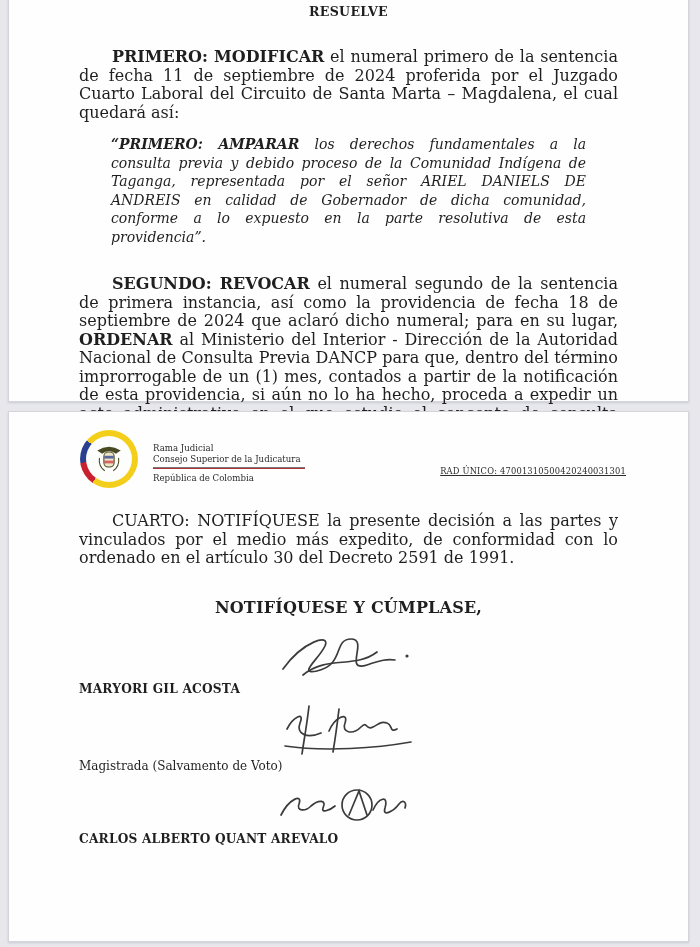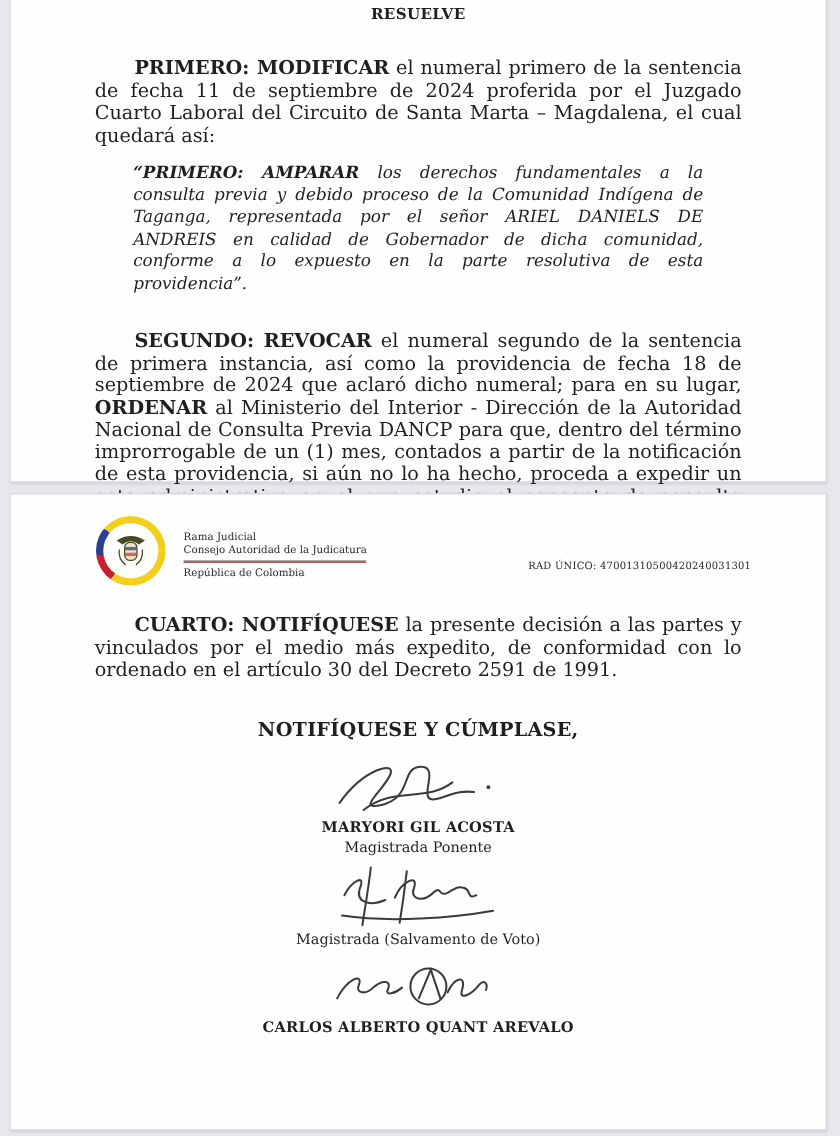--- a/index.html
+++ b/index.html
@@ -49,27 +49,27 @@
     display:flex;align-items:center;justify-content:center;
   }
   .org-block{margin-left:15px;margin-top:9px;}
   .org-line{font-size:8.6px;line-height:10.8px;color:#2b2b2b;}
   .org-rule{
     width:152px;height:2px;margin:3px 0 4px 0;
     background:linear-gradient(#7a7a7a 50%,#b03232 50%);
   }
   .rad{
     margin-left:auto;margin-top:24px;font-size:8.3px;
-    letter-spacing:.2px;color:#2b2b2b;white-space:nowrap;
+    letter-spacing:.2px;color:#2b2b2b;white-space:nowrap;text-decoration:underline;
   }
   .closing{
     text-align:center;font-weight:bold;font-size:16px;
     letter-spacing:.2px;margin-top:30px;
   }
-  .sig-block{text-align:center;}
+  .sig-block{}
   .sig-svg{display:block;margin:0 auto;}
   .sig-name{font-weight:bold;font-size:12.2px;letter-spacing:.2px;margin-top:1px;}
   .sig-title{font-size:12px;margin-top:3px;}
   .mt14{margin-top:14px;} .mt6{margin-top:6px;}
   svg.sig path, svg.sig circle{fill:none;stroke:#3b3b3b;stroke-width:1.7;stroke-linecap:round;}
   svg.sig .dot{fill:#3b3b3b;stroke:none;}
 </style>
 </head>
 <body>
 
@@ -95,40 +95,39 @@
             <path d="M2 7 Q 13 0 24 7 L 19.5 10 Q 13 5 6.5 10 Z" fill="#4a4a22"></path>
             <rect x="8.2" y="8.5" width="9.6" height="14" rx="4" fill="#ece4c4" stroke="#4a4a22" stroke-width="1"></rect>
             <rect x="8.7" y="12" width="8.6" height="2.6" fill="#2a3f8f" opacity="0.75"></rect>
             <rect x="8.7" y="16.5" width="8.6" height="2.6" fill="#c8202e" opacity="0.65"></rect>
             <path d="M4 14 Q 3 22 9 26 M22 14 Q 23 22 17 26" fill="none" stroke="#4a4a22" stroke-width="1"></path>
           </svg>
         </div>
       </div>
       <div class="org-block">
         <div class="org-line">Rama Judicial</div>
-        <div class="org-line">Consejo Autoridad de la Judicatura</div>
+        <div class="org-line">Consejo Superior de la Judicatura</div>
         <div class="org-rule"></div>
         <div class="org-line">República de Colombia</div>
       </div>
       <div class="rad">RAD ÚNICO: 47001310500420240031301</div>
     </div>
 
     <div class="content">
-      <p class="par" style="margin-top:24px;"><span style="font-weight: bold;">CUARTO: NOTIFÍQUESE</span><span> la presente decisión a las partes y vinculados por el medio más expedito, de conformidad con lo ordenado en el artículo 30 del Decreto 2591 de 1991.</span></p>
+      <p class="par" style="margin-top:24px;"><span style="font-weight: normal;">CUARTO: NOTIFÍQUESE</span><span> la presente decisión a las partes y vinculados por el medio más expedito, de conformidad con lo ordenado en el artículo 30 del Decreto 2591 de 1991.</span></p>
 
       <div class="closing">NOTIFÍQUESE Y CÚMPLASE,</div>
 
       <div class="sig-block mt14">
         <svg class="sig sig-svg" width="160" height="50" viewBox="0 0 160 50">
           <path d="M14 38 C 34 10, 62 2, 56 15 C 50 28, 28 44, 48 40 C 76 34, 64 8, 82 8 C 100 8, 74 42, 98 34 C 112 29, 118 28, 126 29"></path>
           <path d="M34 44 C 58 24, 86 38, 108 21"></path>
           <circle class="dot" cx="138" cy="25" r="1.6"></circle>
         </svg>
         <div class="sig-name">MARYORI GIL ACOSTA</div>
-        <div class="sig-title">Magistrada Ponente</div>
       </div>
 
       <div class="sig-block mt6">
         <svg class="sig sig-svg" width="160" height="54" viewBox="0 0 160 54">
           <path d="M18 27 C 24 15, 36 9, 31 21 C 27 32, 38 37, 52 31"></path>
           <path d="M40 4 C 38 22, 35 38, 33 52"></path>
           <path d="M60 29 C 66 15, 80 9, 76 21 C 72 31, 84 33, 92 25 C 99 18, 96 29, 104 25 C 110 22, 112 19, 118 21 C 124 23, 120 31, 128 27"></path>
           <path d="M70 7 C 68 24, 66 38, 64 50"></path>
           <path d="M16 44 C 56 50, 108 46, 142 40"></path>
         </svg>

